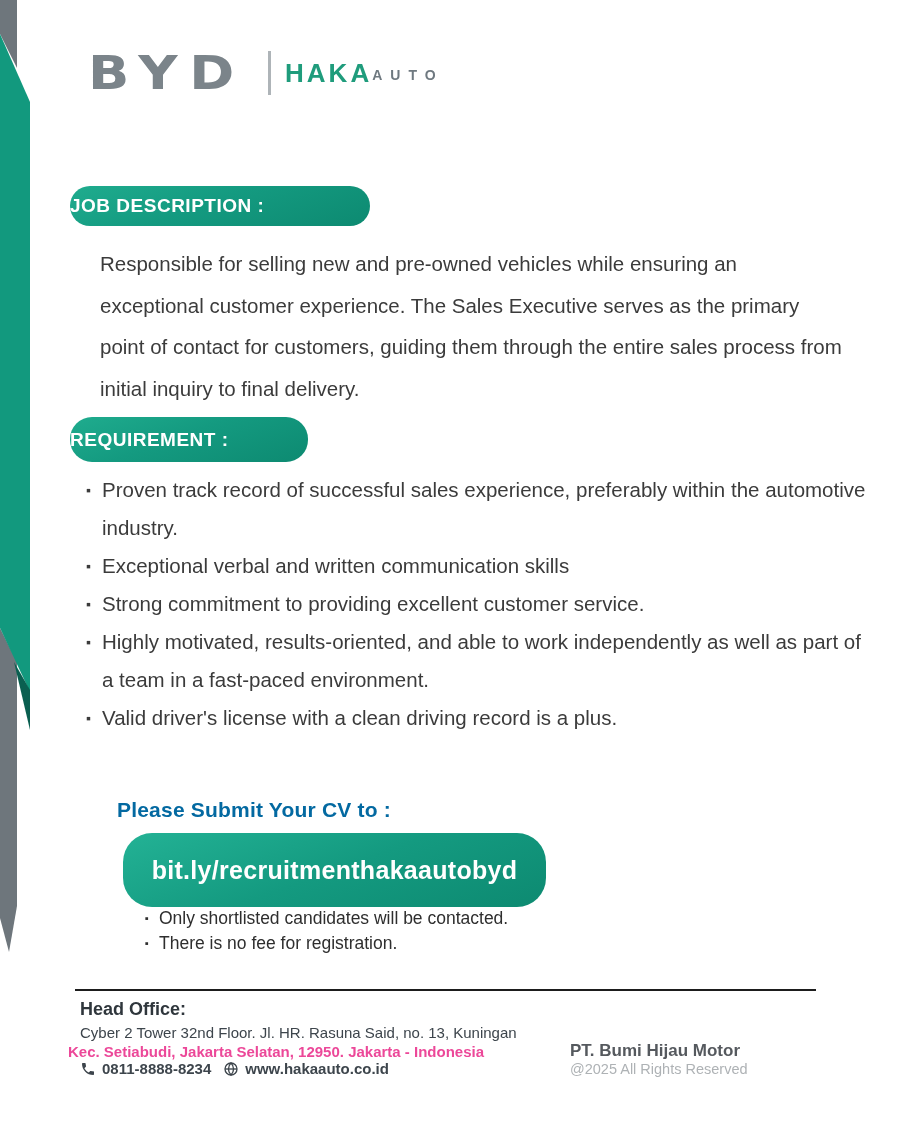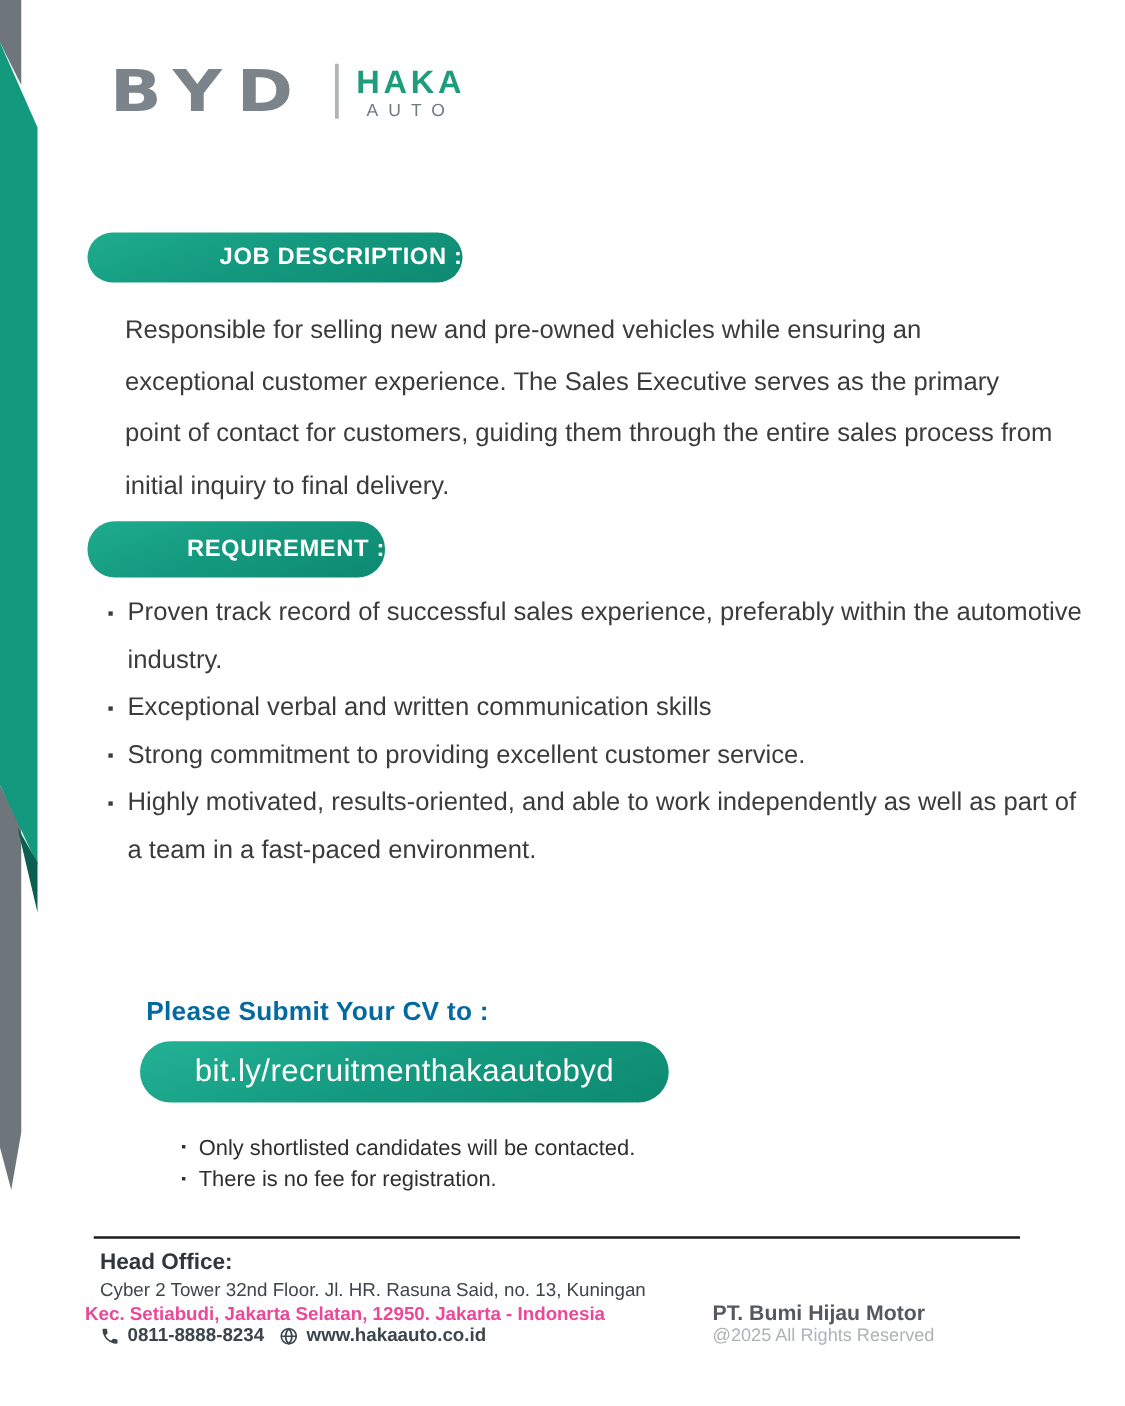--- a/index.html
+++ b/index.html
@@ -12,31 +12,31 @@
   
   .ribbon { position:absolute; left:0; top:0; }
   
   .logo-row { position:absolute; left:88px; top:50px; display:flex; align-items:center; }
   .byd-text {
     font-family:"DejaVu Sans", sans-serif; font-weight:700; font-size:46px;
     color:#7b848a; letter-spacing:10px; transform:scaleX(1.18); transform-origin:left center;
     line-height:1;
   }
   .logo-divider { width:3px; height:44px; background:#aeb4b8; margin:0 14px 0 46px; }
-  .haka-stack { display:flex; flex-direction:column; align-items:center; line-height:1; }
+  .haka-stack { display:flex; align-items:center; line-height:1; }
   .haka-text { font-weight:700; font-size:26px; letter-spacing:3px; color:#1f9c7c; }
-  .auto-text { font-weight:400; font-size:14px; letter-spacing:8px; color:#6f7980; margin-top:3px; }
+  .auto-text { font-weight:700; font-size:14px; letter-spacing:8px; color:#6f7980; margin-top:3px; }
   .headline {
     position:absolute; left:88px; top:128px; font-size:27px; color:#242424;
     letter-spacing:0.5px; white-space:nowrap;
   }
   .headline .bold { font-weight:700; }
   
   .pill {
-    position:absolute; display:flex; align-items:center; justify-content:flex-end;
+    position:absolute; display:flex; align-items:center; justify-content:flex-start;
     background:linear-gradient(160deg,#1fac8e 0%, #149a80 45%, #0d8a71 100%);
     border-radius:22px; color:#ffffff; font-weight:700;
   }
   .pill-jobdesc { left:70px; top:186px; width:300px; height:40px; font-size:19px; letter-spacing:0.5px; }
   .pill-req { left:70px; top:417px; width:238px; height:45px; font-size:19px; letter-spacing:0.5px; }
   
   .jobdesc-body {
     position:absolute; left:100px; top:243px; width:745px;
     font-size:20.5px; line-height:41.5px; color:#3b3b3b;
   }
@@ -47,24 +47,24 @@
   }
   .req-list li::before {
     content:"▪"; position:absolute; left:0; top:0; font-size:14px; color:#3b3b3b;
   }
   
   .submit-label {
     position:absolute; left:117px; top:798px; font-size:21px; font-weight:700;
     color:#0369a1; letter-spacing:0.2px;
   }
   .submit-pill {
-    position:absolute; left:112px; top:833px; width:423px; height:49px;
+    position:absolute; left:123px; top:833px; width:423px; height:74px;
     display:flex; align-items:center; justify-content:center;
     background:linear-gradient(160deg,#23b295 0%, #149a80 50%, #0d8a71 100%);
-    border-radius:29px; color:#ffffff; font-weight:400; font-size:25px; letter-spacing:0.3px;
+    border-radius:29px; color:#ffffff; font-weight:700; font-size:25px; letter-spacing:0.3px;
     cursor:pointer;
   }
   .notes { position:absolute; left:145px; top:906px; list-style:none; }
   .notes li {
     position:relative; font-size:17.5px; line-height:25px; color:#2e2e2e; padding-left:14px;
   }
   .notes li::before { content:"▪"; position:absolute; left:0; top:0; font-size:11px; color:#2e2e2e; }
   
   .footer-divider { position:absolute; left:75px; top:989px; width:741px; height:2px; background:#1d1d1d; }
   .head-office { position:absolute; left:80px; top:999px; font-size:18px; font-weight:700; color:#2f363c; }
@@ -107,20 +107,21 @@
   <p class="jobdesc-body">Responsible for selling new and pre-owned vehicles while ensuring an exceptional customer experience. The Sales Executive serves as the primary point of contact for customers, guiding them through the entire sales process from initial inquiry to final delivery.</p>
 
   <div class="pill pill-req">
     <span>REQUIREMENT :</span>
   </div>
   <ul class="req-list">
     <li>Proven track record of successful sales experience, preferably within the automotive industry.</li>
     <li>Exceptional verbal and written communication skills</li>
     <li>Strong commitment to providing excellent customer service.</li>
     <li>Highly motivated, results-oriented, and able to work independently as well as part of a team in a fast-paced environment.</li>
+    <li>Valid driver's license with a clean driving record is a plus.</li>
   </ul>
 
   <div class="submit-label">Please Submit Your CV to :</div>
   <div class="submit-pill">
     <span>bit.ly/recruitmenthakaautobyd</span>
   </div>
   <ul class="notes">
     <li>Only shortlisted candidates will be contacted.</li>
     <li>There is no fee for registration.</li>
   </ul>

